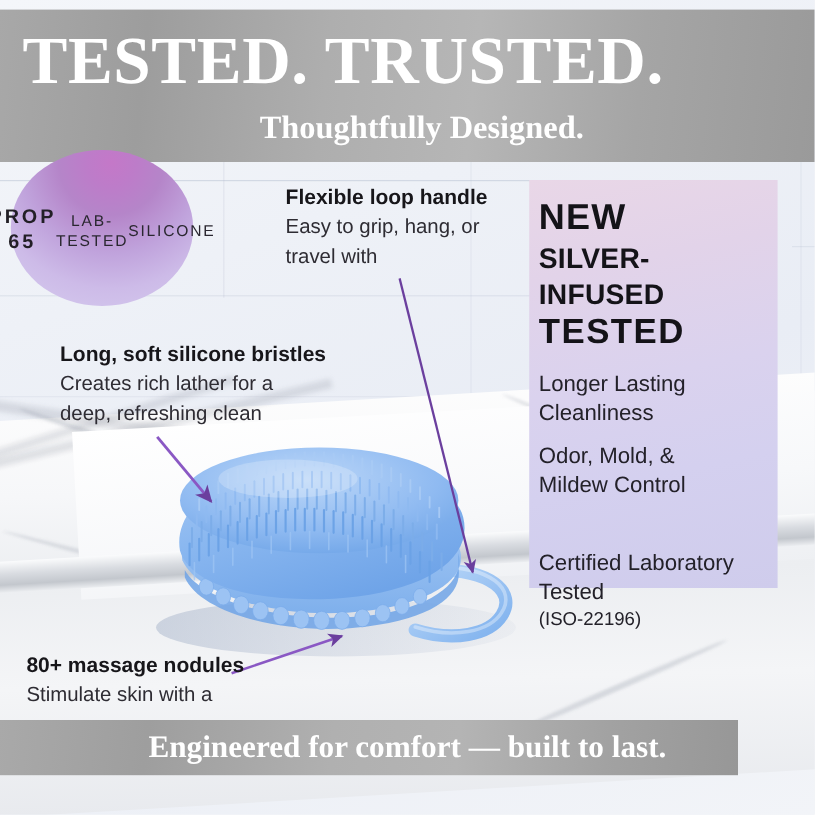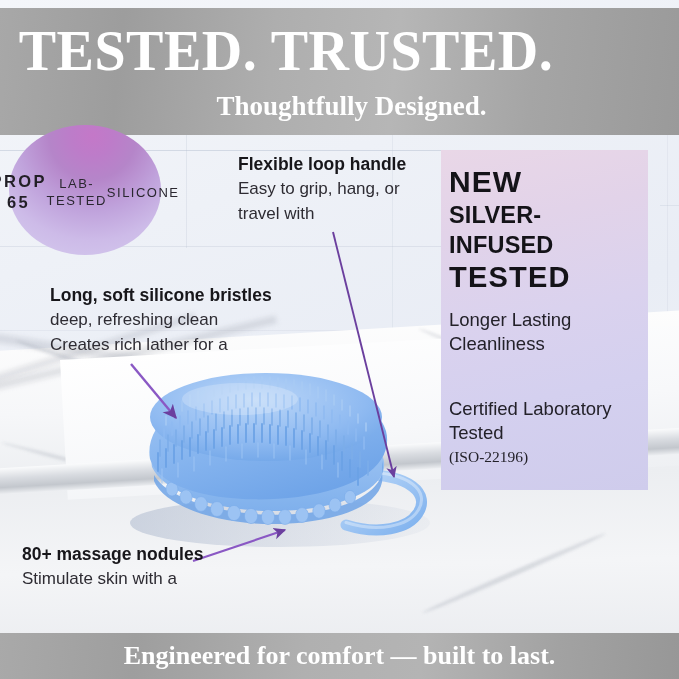--- a/index.html
+++ b/index.html
@@ -101,22 +101,22 @@
     font-weight: 700;
     font-size: 27px;
     line-height: 32px;
     color: #ffffff;
     margin-left: 12px;
   }
 
   
   .bottom-banner {
     position: absolute;
-    left: 0; top: 633px;
-    width: 679px; height: 46px;
+    left: 0; top: 600px;
+    width: 615px; height: 46px;
     background: linear-gradient(96deg,
         #a9a9a9 0%, #9e9e9e 20%, #b0b0b0 45%,
         #b4b4b4 62%, #a2a2a2 82%, #979797 100%);
     z-index: 7;
   }
   .bottom-text {
     position: absolute;
     left: 0; top: 7px;
     width: 679px;
     text-align: center;
@@ -207,21 +207,20 @@
     font-weight: 400;
     color: #232129;
     line-height: 24px;
     margin-bottom: 12px;
   }
   .panel-note {
     font-size: 15.5px;
     font-weight: 400;
     color: #232129;
     line-height: 20px;
-    font-family: Liberation Serif, serif;
   }
 
   
   .callout { position: absolute; z-index: 9; }
   .co-title {
     font-size: 17.5px;
     font-weight: 700;
     color: #17161a;
     line-height: 24px;
     white-space: nowrap;
@@ -489,37 +488,41 @@
 
   <div class="panel">
     <div class="panel-new">NEW</div>
     <div class="panel-silver">SILVER-INFUSED</div>
     <div class="panel-option">TESTED</div>
 
     <div class="panel-item">
       <div>Longer Lasting</div>
       <div>Cleanliness</div>
     </div>
+    <div class="panel-item">
+      <div>Odor, Mold, &amp;</div>
+      <div>Mildew Control</div>
+    </div>
     <div class="panel-item" style="margin-bottom:2px;margin-top:41px;">
       <div>Certified Laboratory</div>
       <div>Tested</div>
     </div>
     <div class="panel-note">(ISO-22196)</div>
   </div>
 
   <div class="callout" id="callout-handle">
     <div class="co-title">Flexible loop handle</div>
     <div class="co-line">Easy to grip, hang, or</div>
     <div class="co-line">travel with</div>
   </div>
 
   <div class="callout" id="callout-bristles">
     <div class="co-title">Long, soft silicone bristles</div>
+    <div class="co-line">Creates rich lather for a</div>
     <div class="co-line">deep, refreshing clean</div>
-    <div class="co-line">Creates rich lather for a</div>
   </div>
 
   <div class="callout" id="callout-nodules">
     <div class="co-title">80+ massage nodules</div>
     <div class="co-line">Stimulate skin with a</div>
   </div>
 
   <div class="bottom-banner">
     <div class="bottom-text">Engineered for comfort — built to last.</div>
   </div>

